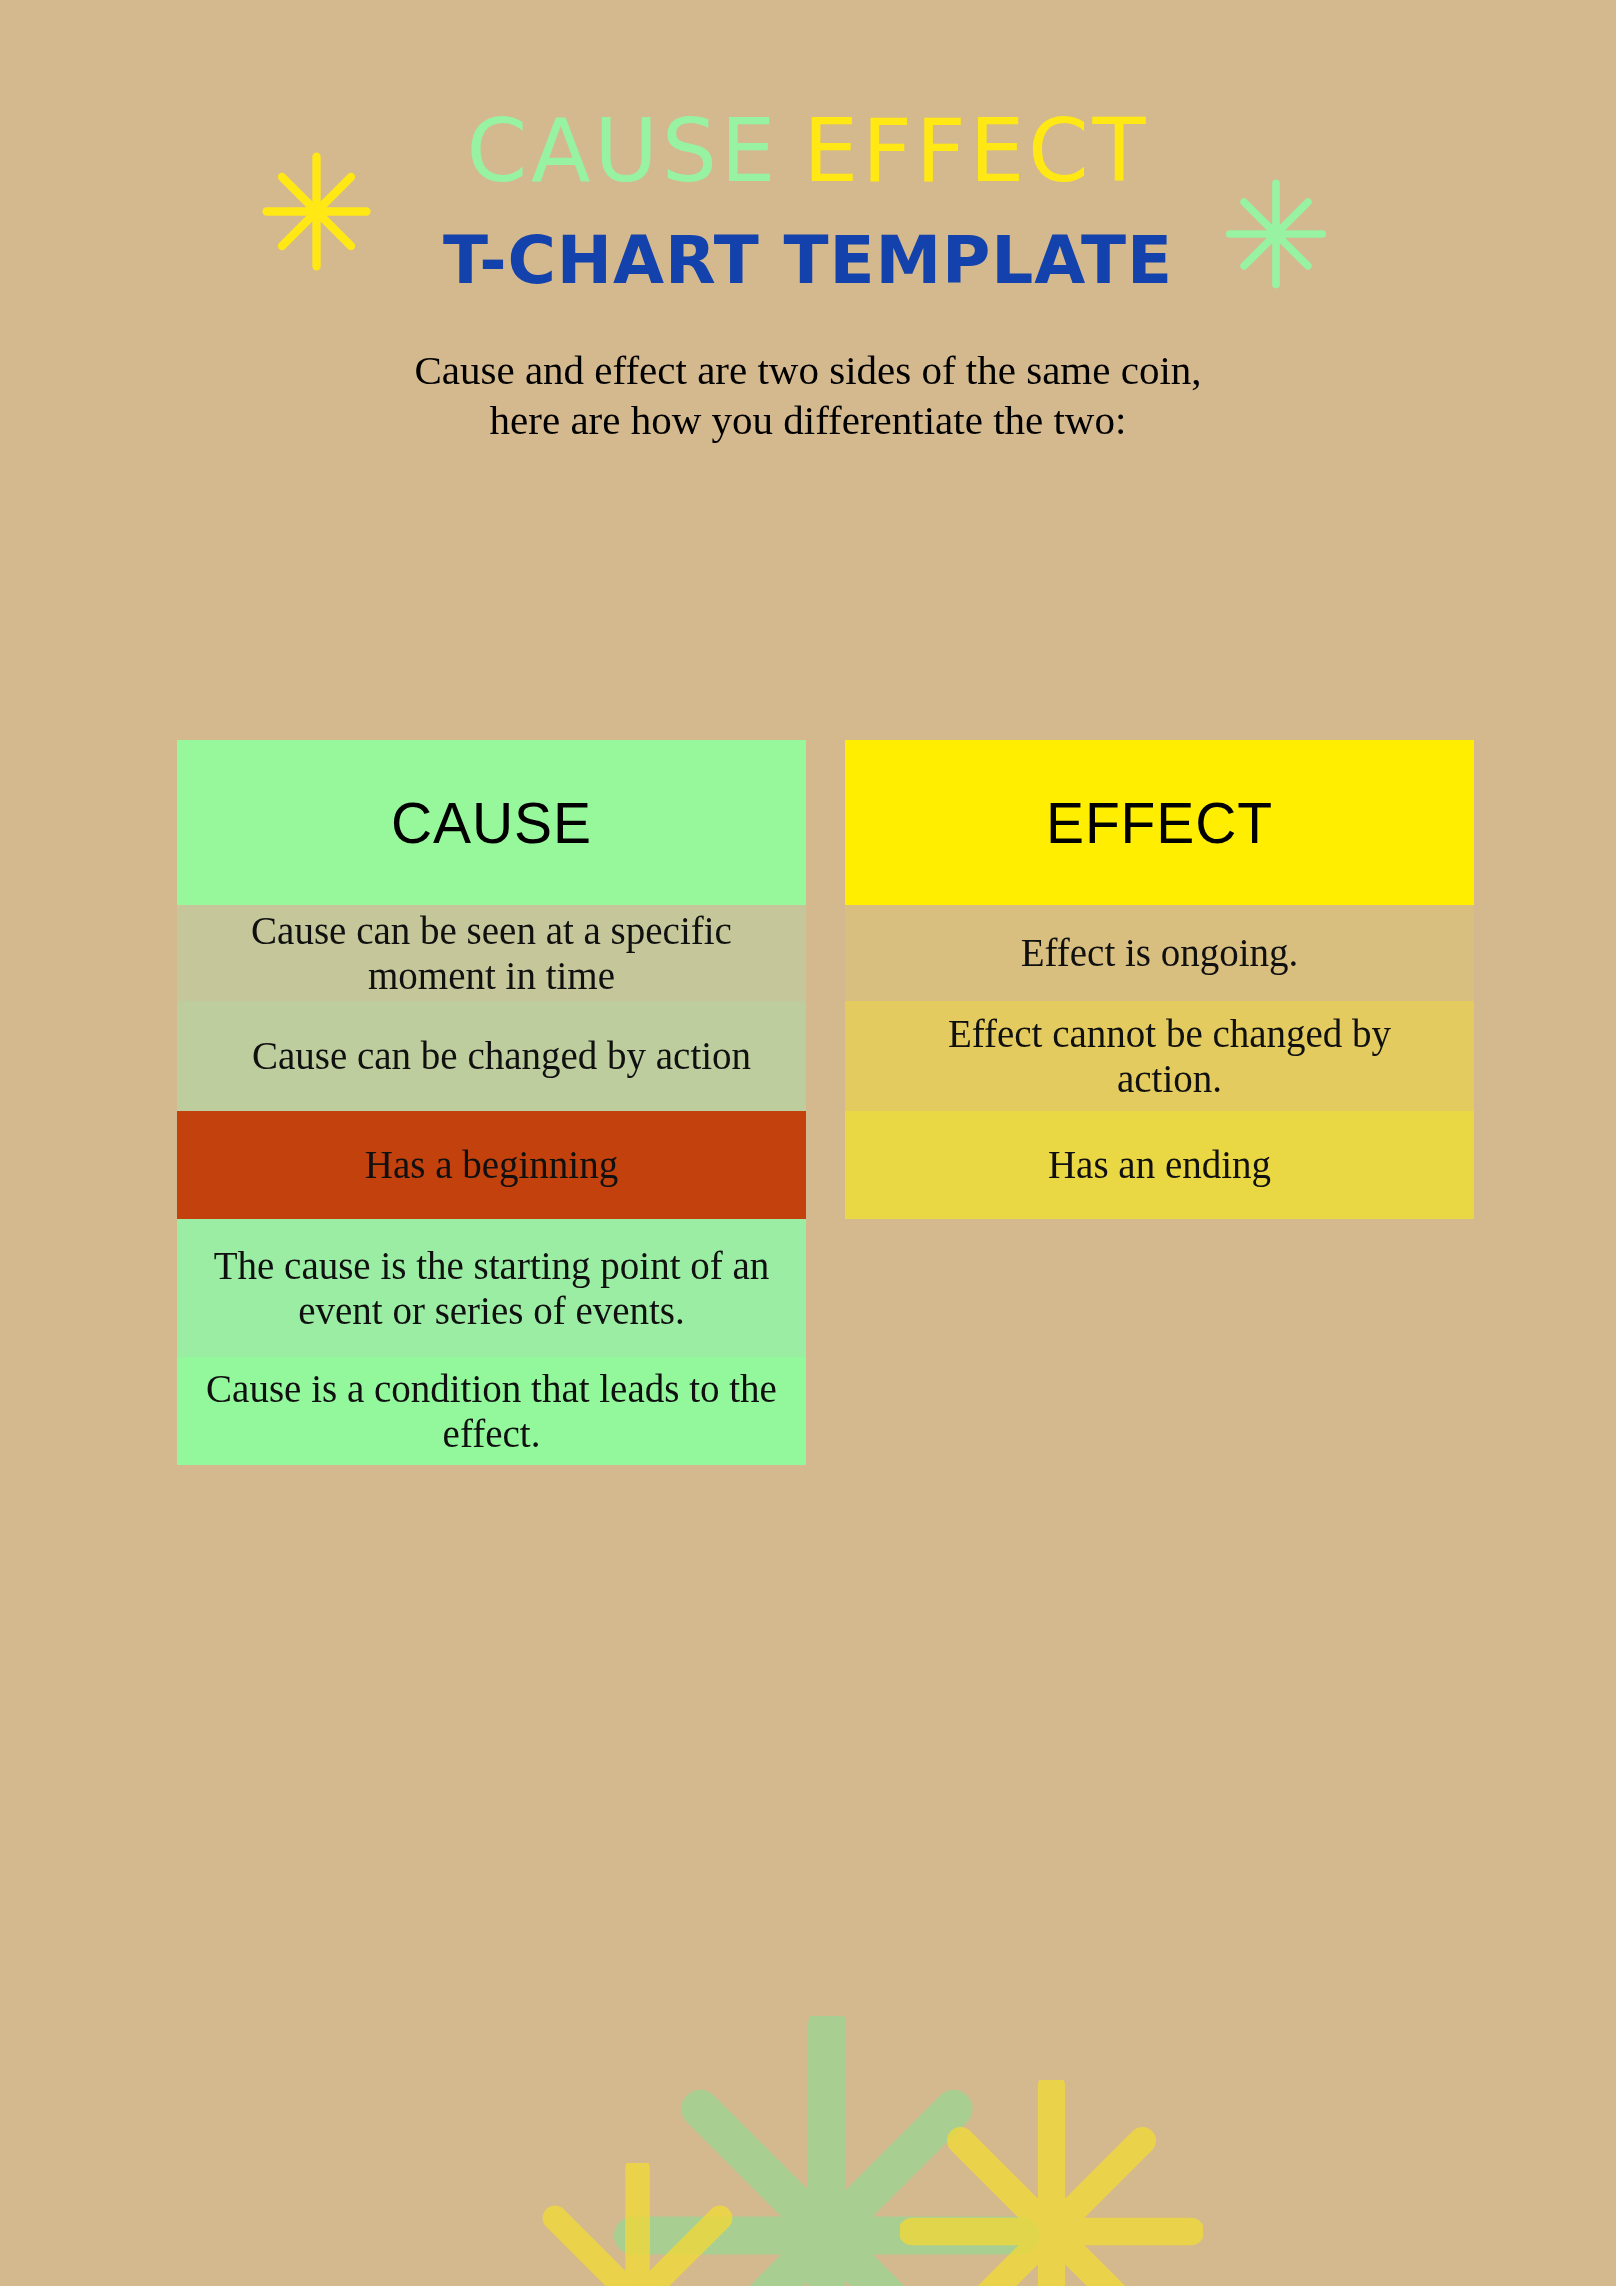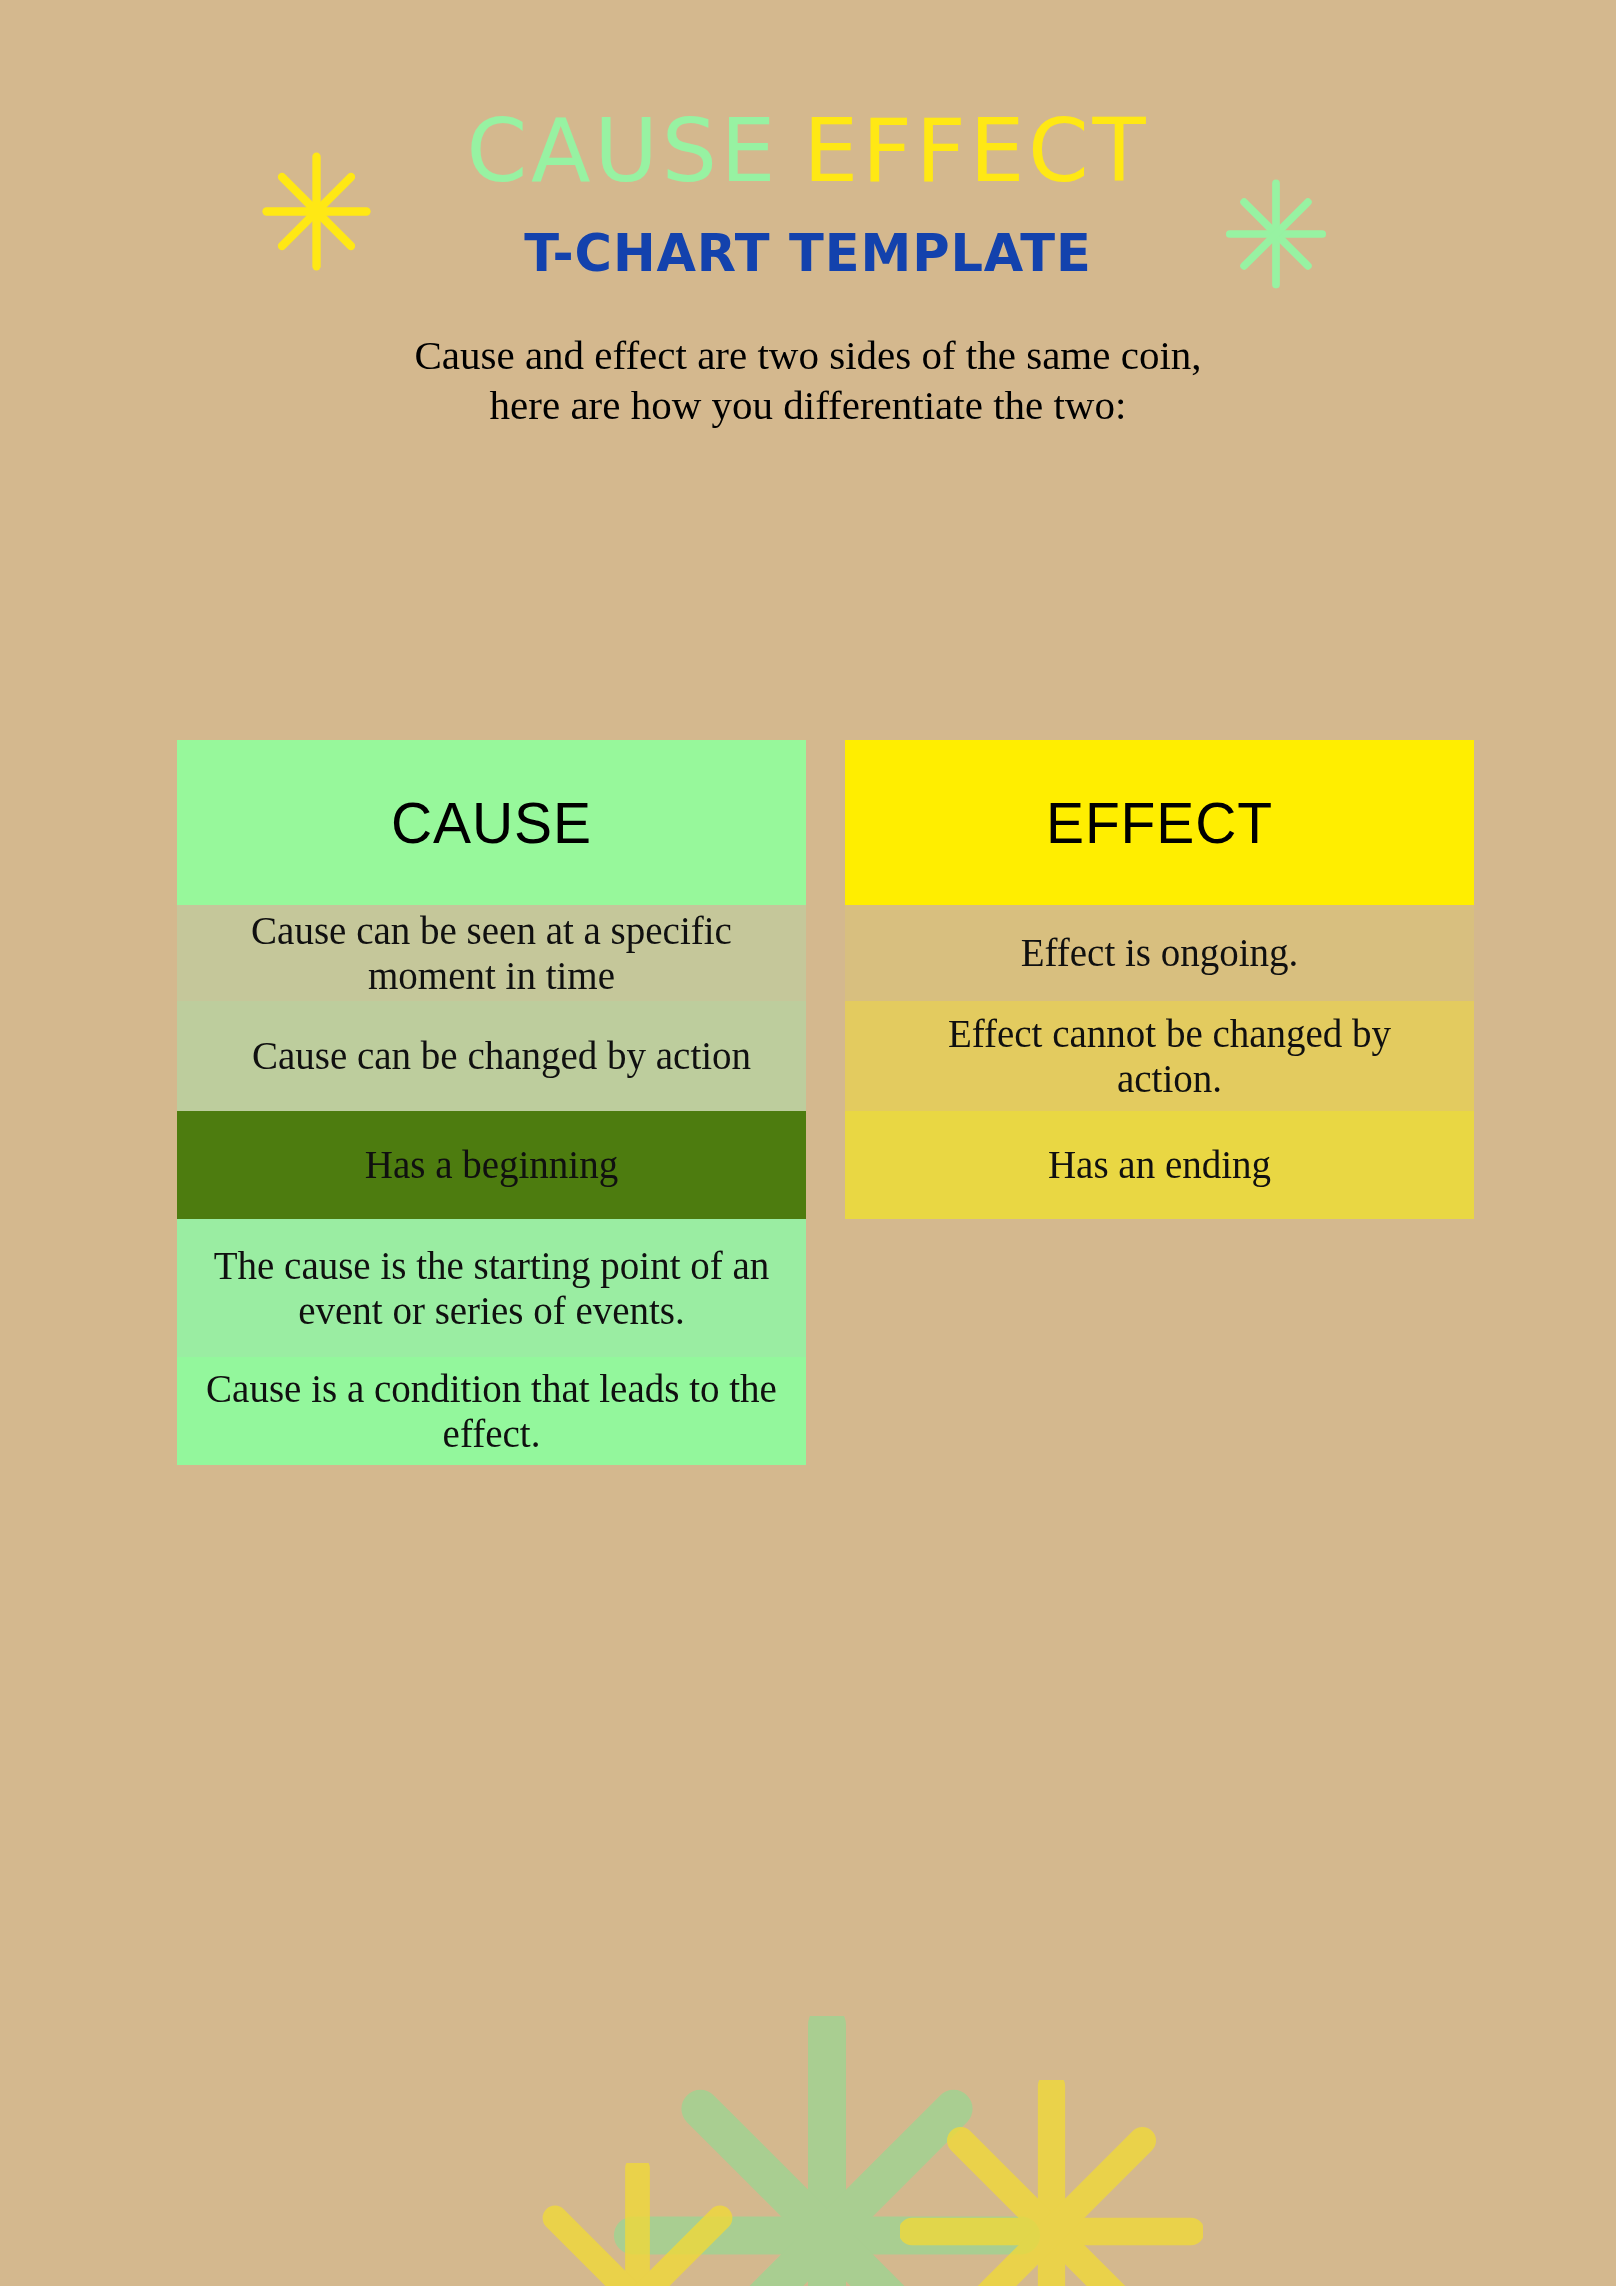--- a/index.html
+++ b/index.html
@@ -44,21 +44,21 @@
     letter-spacing: 3.7px;
     line-height: 1;
     white-space: nowrap;
   }
   .title-cause  { color: #97f2a2; }
   .title-effect { color: #ffe814; margin-left: 24px; }
 
   .title-line-2 {
     margin-top: 33px;
     font-family: "DejaVu Sans", sans-serif;
-    font-size: 51px;
+    font-size: 66px;
     font-weight: 700;
     letter-spacing: 0.9px;
     color: #1342ad;
     line-height: 1;
     white-space: nowrap;
   }
 
   .subtitle {
     margin-top: 51px;
     font-family: "Liberation Serif", serif;
@@ -186,21 +186,21 @@
 
   <div class="tcol">
     <div class="tcol-header" style="background-color: rgb(151, 248, 155);">CAUSE</div>
 
     <div class="tcell h1" style="background-color: rgb(197, 199, 154);">
       <span class="tcell-text">Cause can be seen at a specific moment in time</span>
     </div>
     <div class="tcell h2" style="background-color: rgb(189, 205, 157);">
       <span class="tcell-text">Cause can be changed by action</span>
     </div>
-    <div class="tcell h3" style="background-color: #4d7c0f;">
+    <div class="tcell h3" style="background-color: #c2410c;">
       <span class="tcell-text">Has a beginning</span>
     </div>
     <div class="tcell h4" style="background-color: rgb(154, 237, 162);">
       <span class="tcell-text">The cause is the starting point of an event or series of events.</span>
     </div>
     <div class="tcell h5" style="background-color: rgb(147, 247, 156);">
       <span class="tcell-text">Cause is a condition that leads to the effect.</span>
     </div>
   </div>
 

